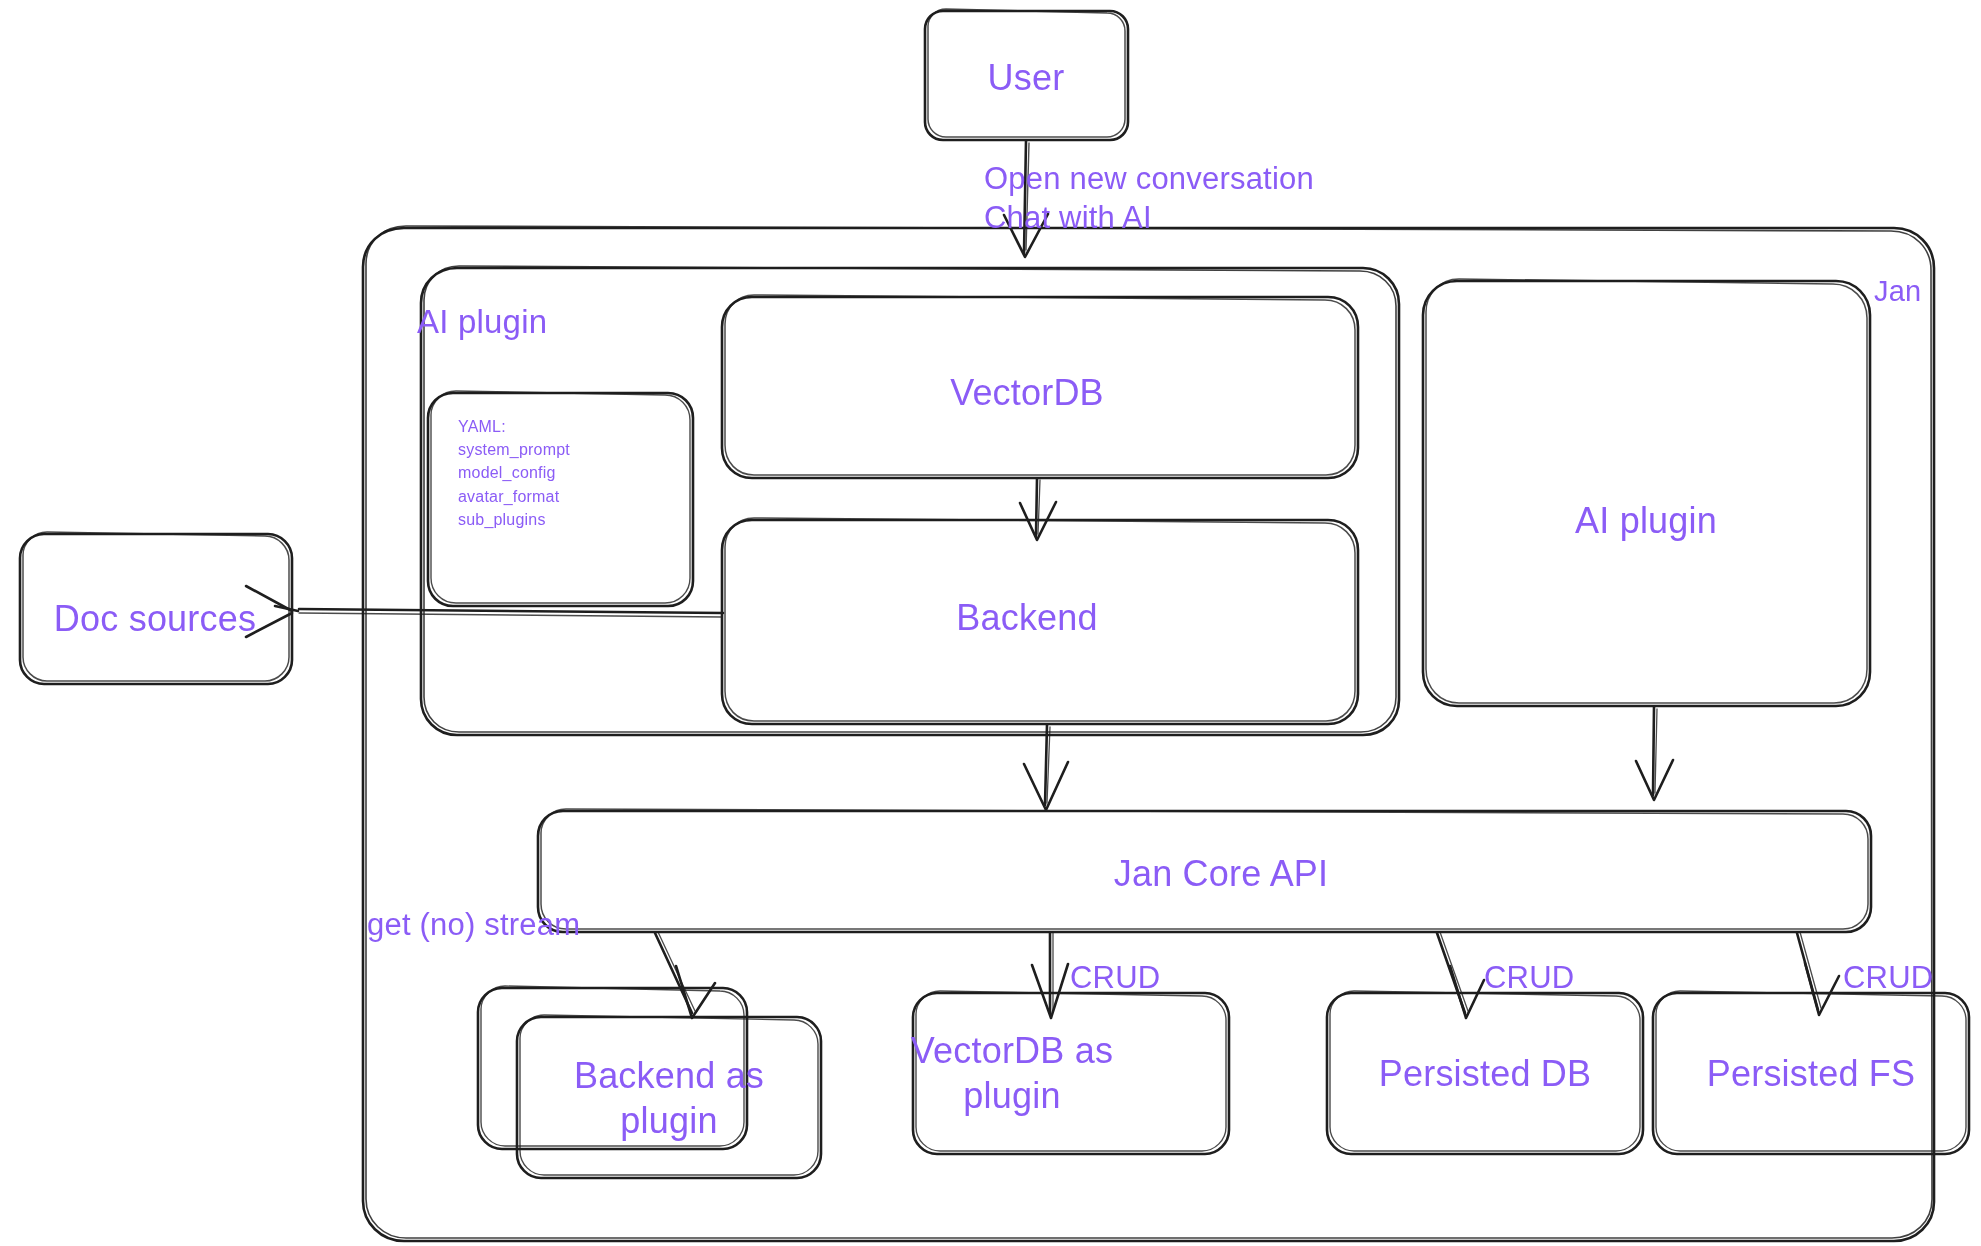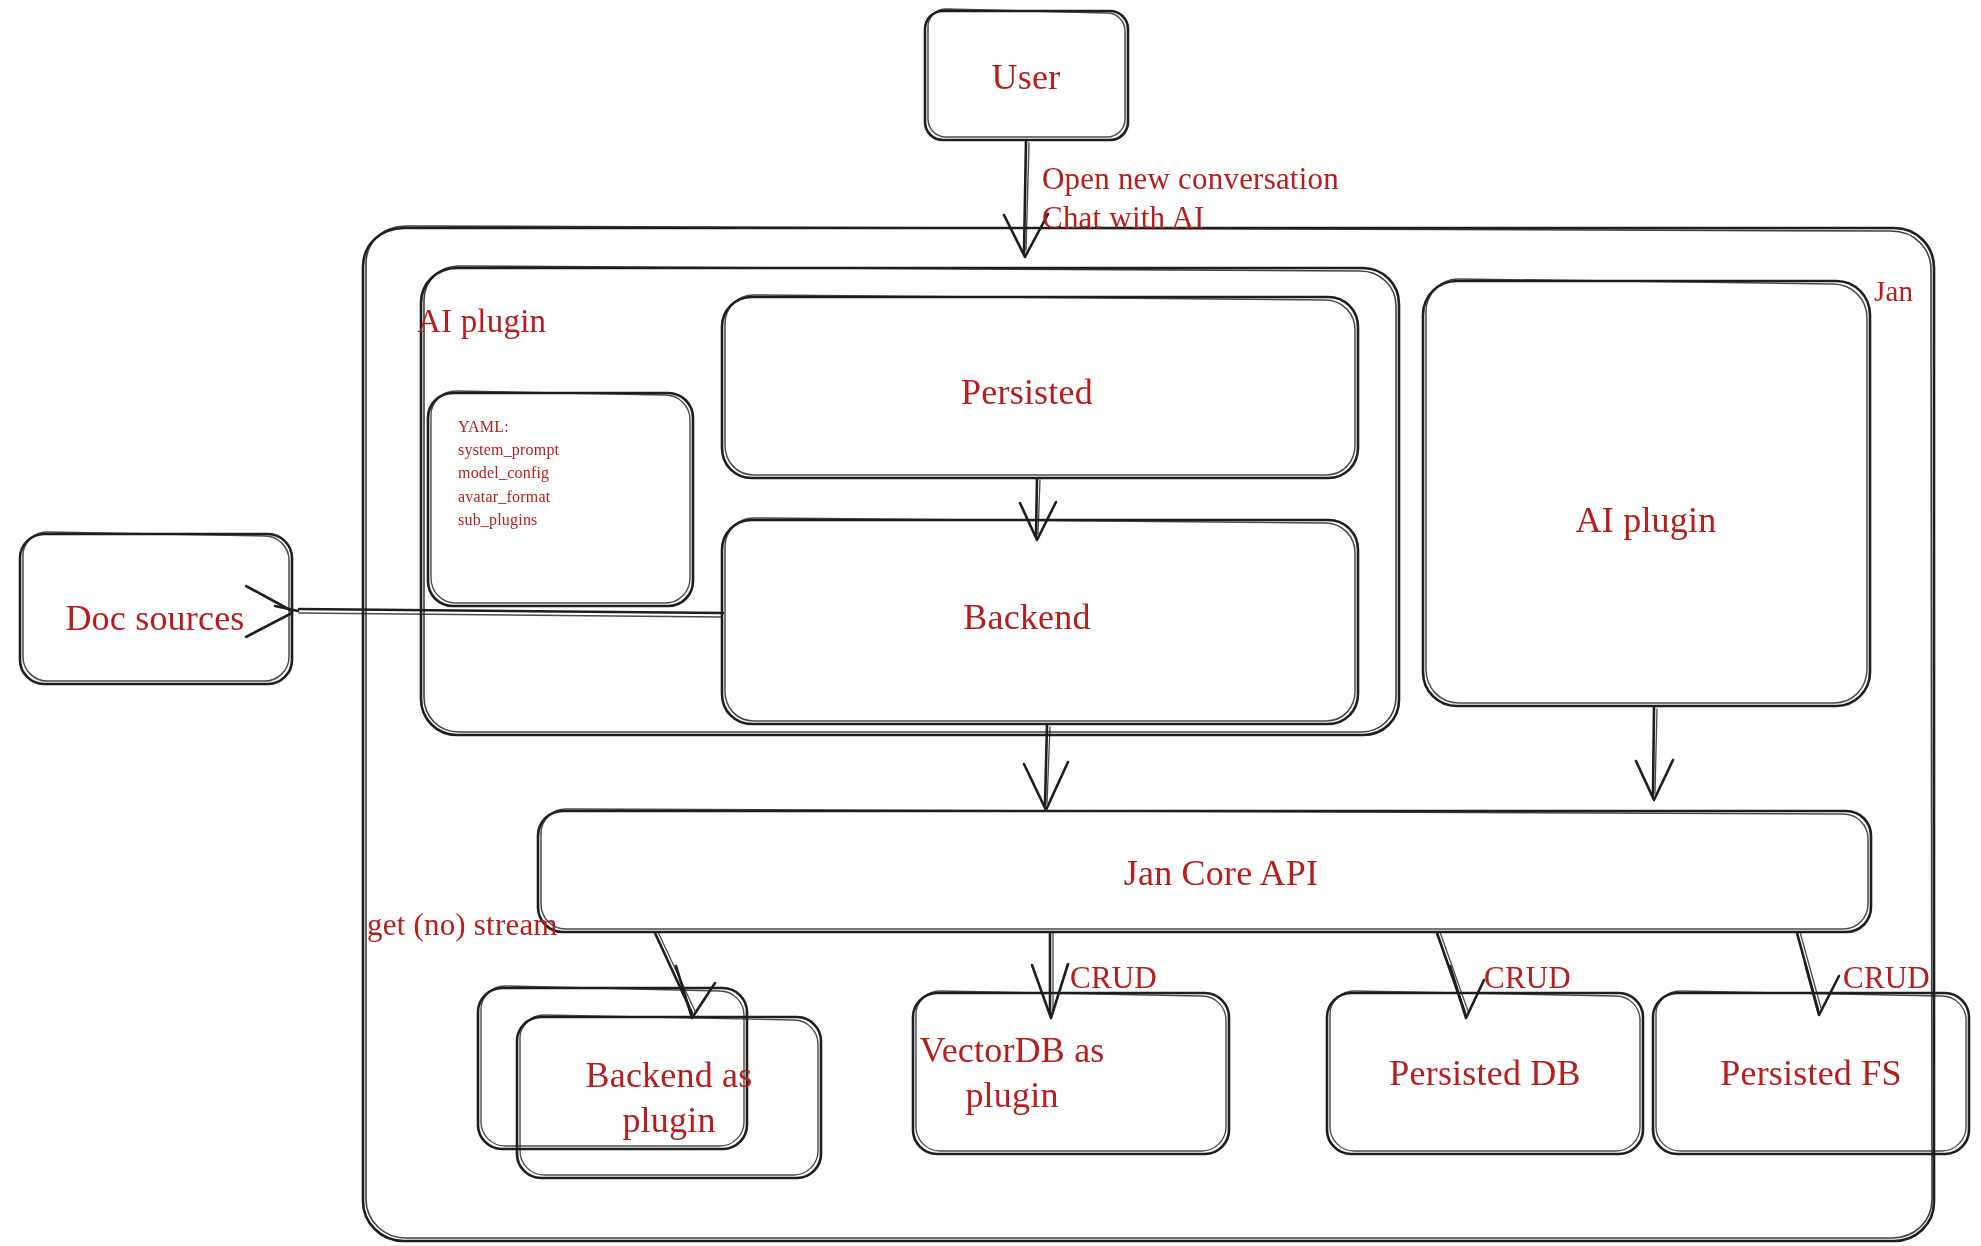--- a/index.html
+++ b/index.html
@@ -17,22 +17,22 @@
   }
   svg#sketch {
     position: absolute;
     left: 0;
     top: 0;
     width: 1981px;
     height: 1246px;
   }
   .lbl {
     position: absolute;
-    color: #b91c1c;
-    font-family: Liberation Serif, serif;
+    color: #8b5cf6;
+    font-family: Liberation Sans, sans-serif;
     white-space: pre;
     line-height: 1.25;
     pointer-events: none;
     letter-spacing: 0.2px;
   }
   .ctr {
     text-align: center;
     transform: translate(-50%, -50%);
   }
   .left {
@@ -174,34 +174,34 @@
 
     <g>
       <path d="M1653 1017 C1653 1004 1664 993 1677 993 L1945 993 C1958 993 1969 1004 1969 1017 L1969 1130 C1969 1143 1958 1154 1945 1154 L1677 1154 C1664 1154 1653 1143 1653 1130 Z"></path>
       <path d="M1656 1014 C1656 1002 1667 991 1680 991 L1942 996 C1955 996 1966 1007 1966 1020 L1966 1127 C1966 1140 1955 1151 1942 1151 L1680 1151 C1667 1151 1656 1140 1656 1127 Z" stroke-width="1.4" opacity="0.8"></path>
     </g>
 
   </svg>
 
   <div class="lbl t-node ctr" style="left:1026px; top:77px;">User</div>
 
-  <div class="lbl t-edge left" style="left:1042px; top:160px;"><span>Open new conversation
+  <div class="lbl t-edge left" style="left:984px; top:160px;"><span>Open new conversation
 Chat with AI</span></div>
 
   <div class="lbl t-corner left" style="left:1874px; top:273px;">Jan</div>
 
   <div class="lbl t-group left" style="left:417px; top:301px;">AI plugin</div>
 
   <div class="lbl t-yaml left" style="left:447px; top:415px;">YAML:
 system_prompt
 model_config
 avatar_format
 sub_plugins</div>
 
-  <div class="lbl t-node ctr" style="left:1027px; top:392px;">Persisted</div>
+  <div class="lbl t-node ctr" style="left:1027px; top:392px;">VectorDB</div>
 
   <div class="lbl t-node ctr" style="left:1027px; top:617px;">Backend</div>
 
   <div class="lbl t-node ctr" style="left:1646px; top:520px;">AI plugin</div>
 
   <div class="lbl t-node ctr" style="left:155px; top:618px;">Doc sources</div>
 
   <div class="lbl t-wide ctr" style="left:1203px; top:873px;margin-left:18px;">Jan Core API</div>
 
   <div class="lbl t-edge left" style="left:367px; top:906px;">get (no) stream</div>

